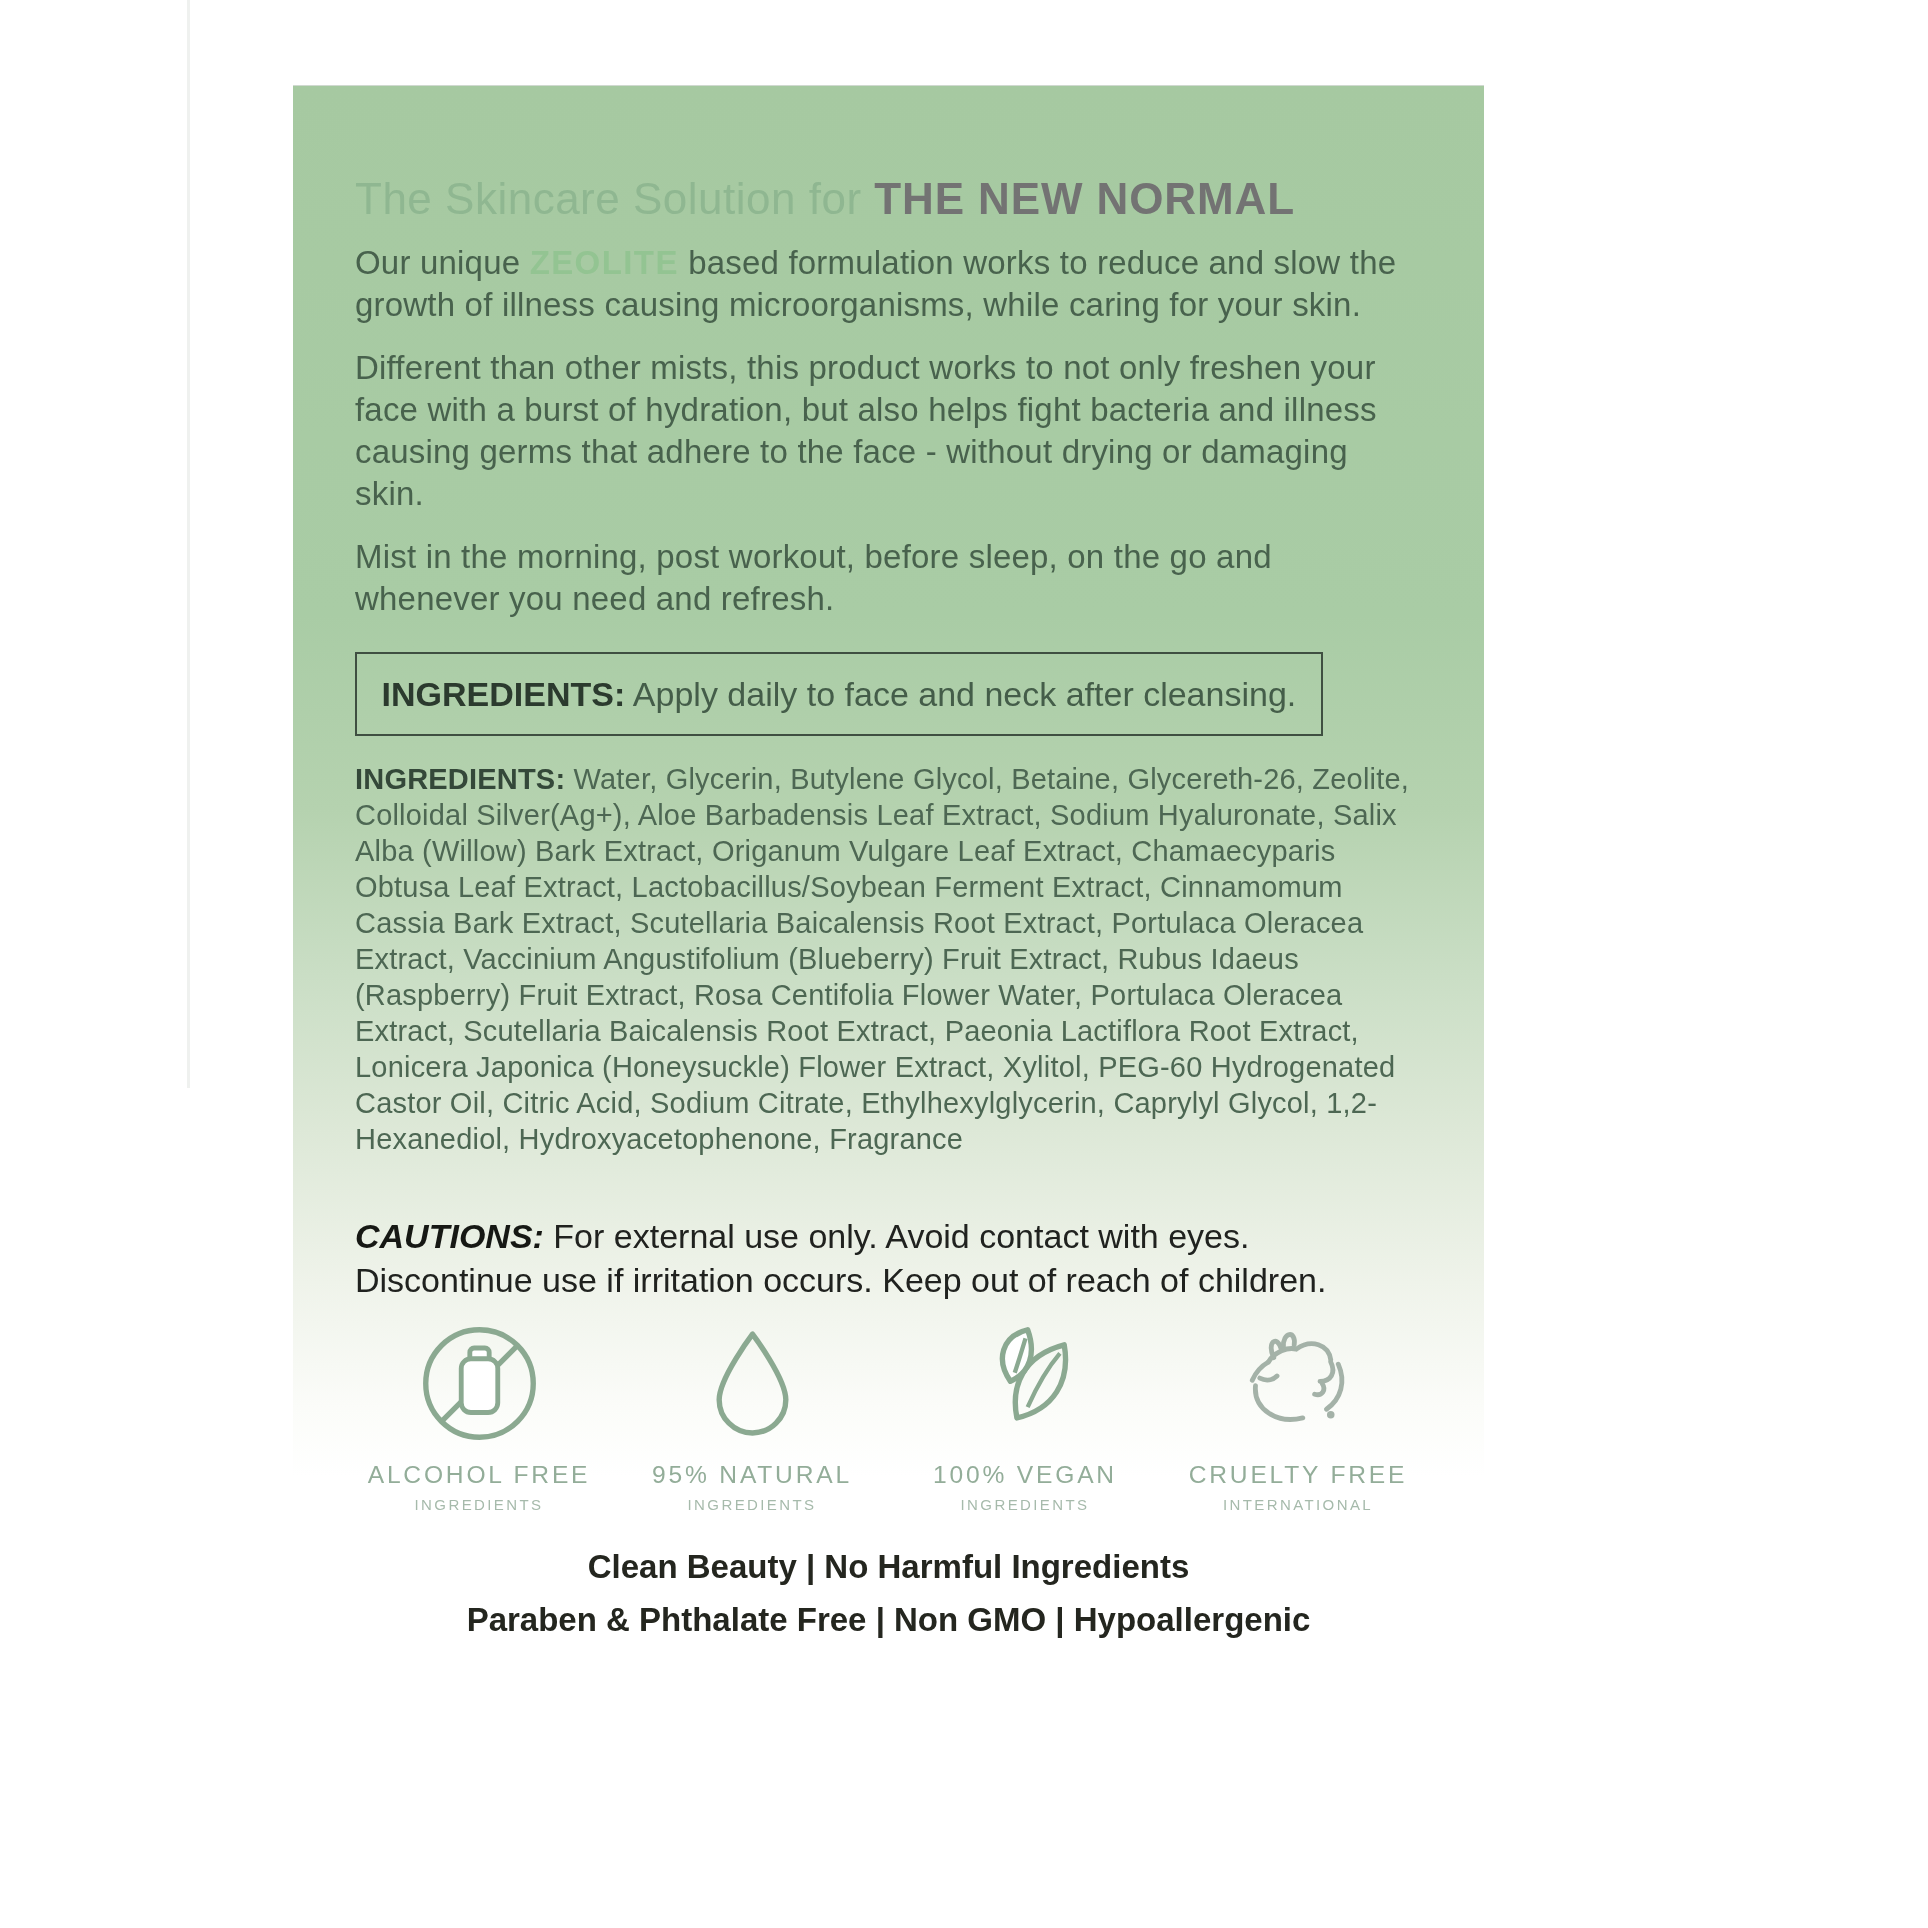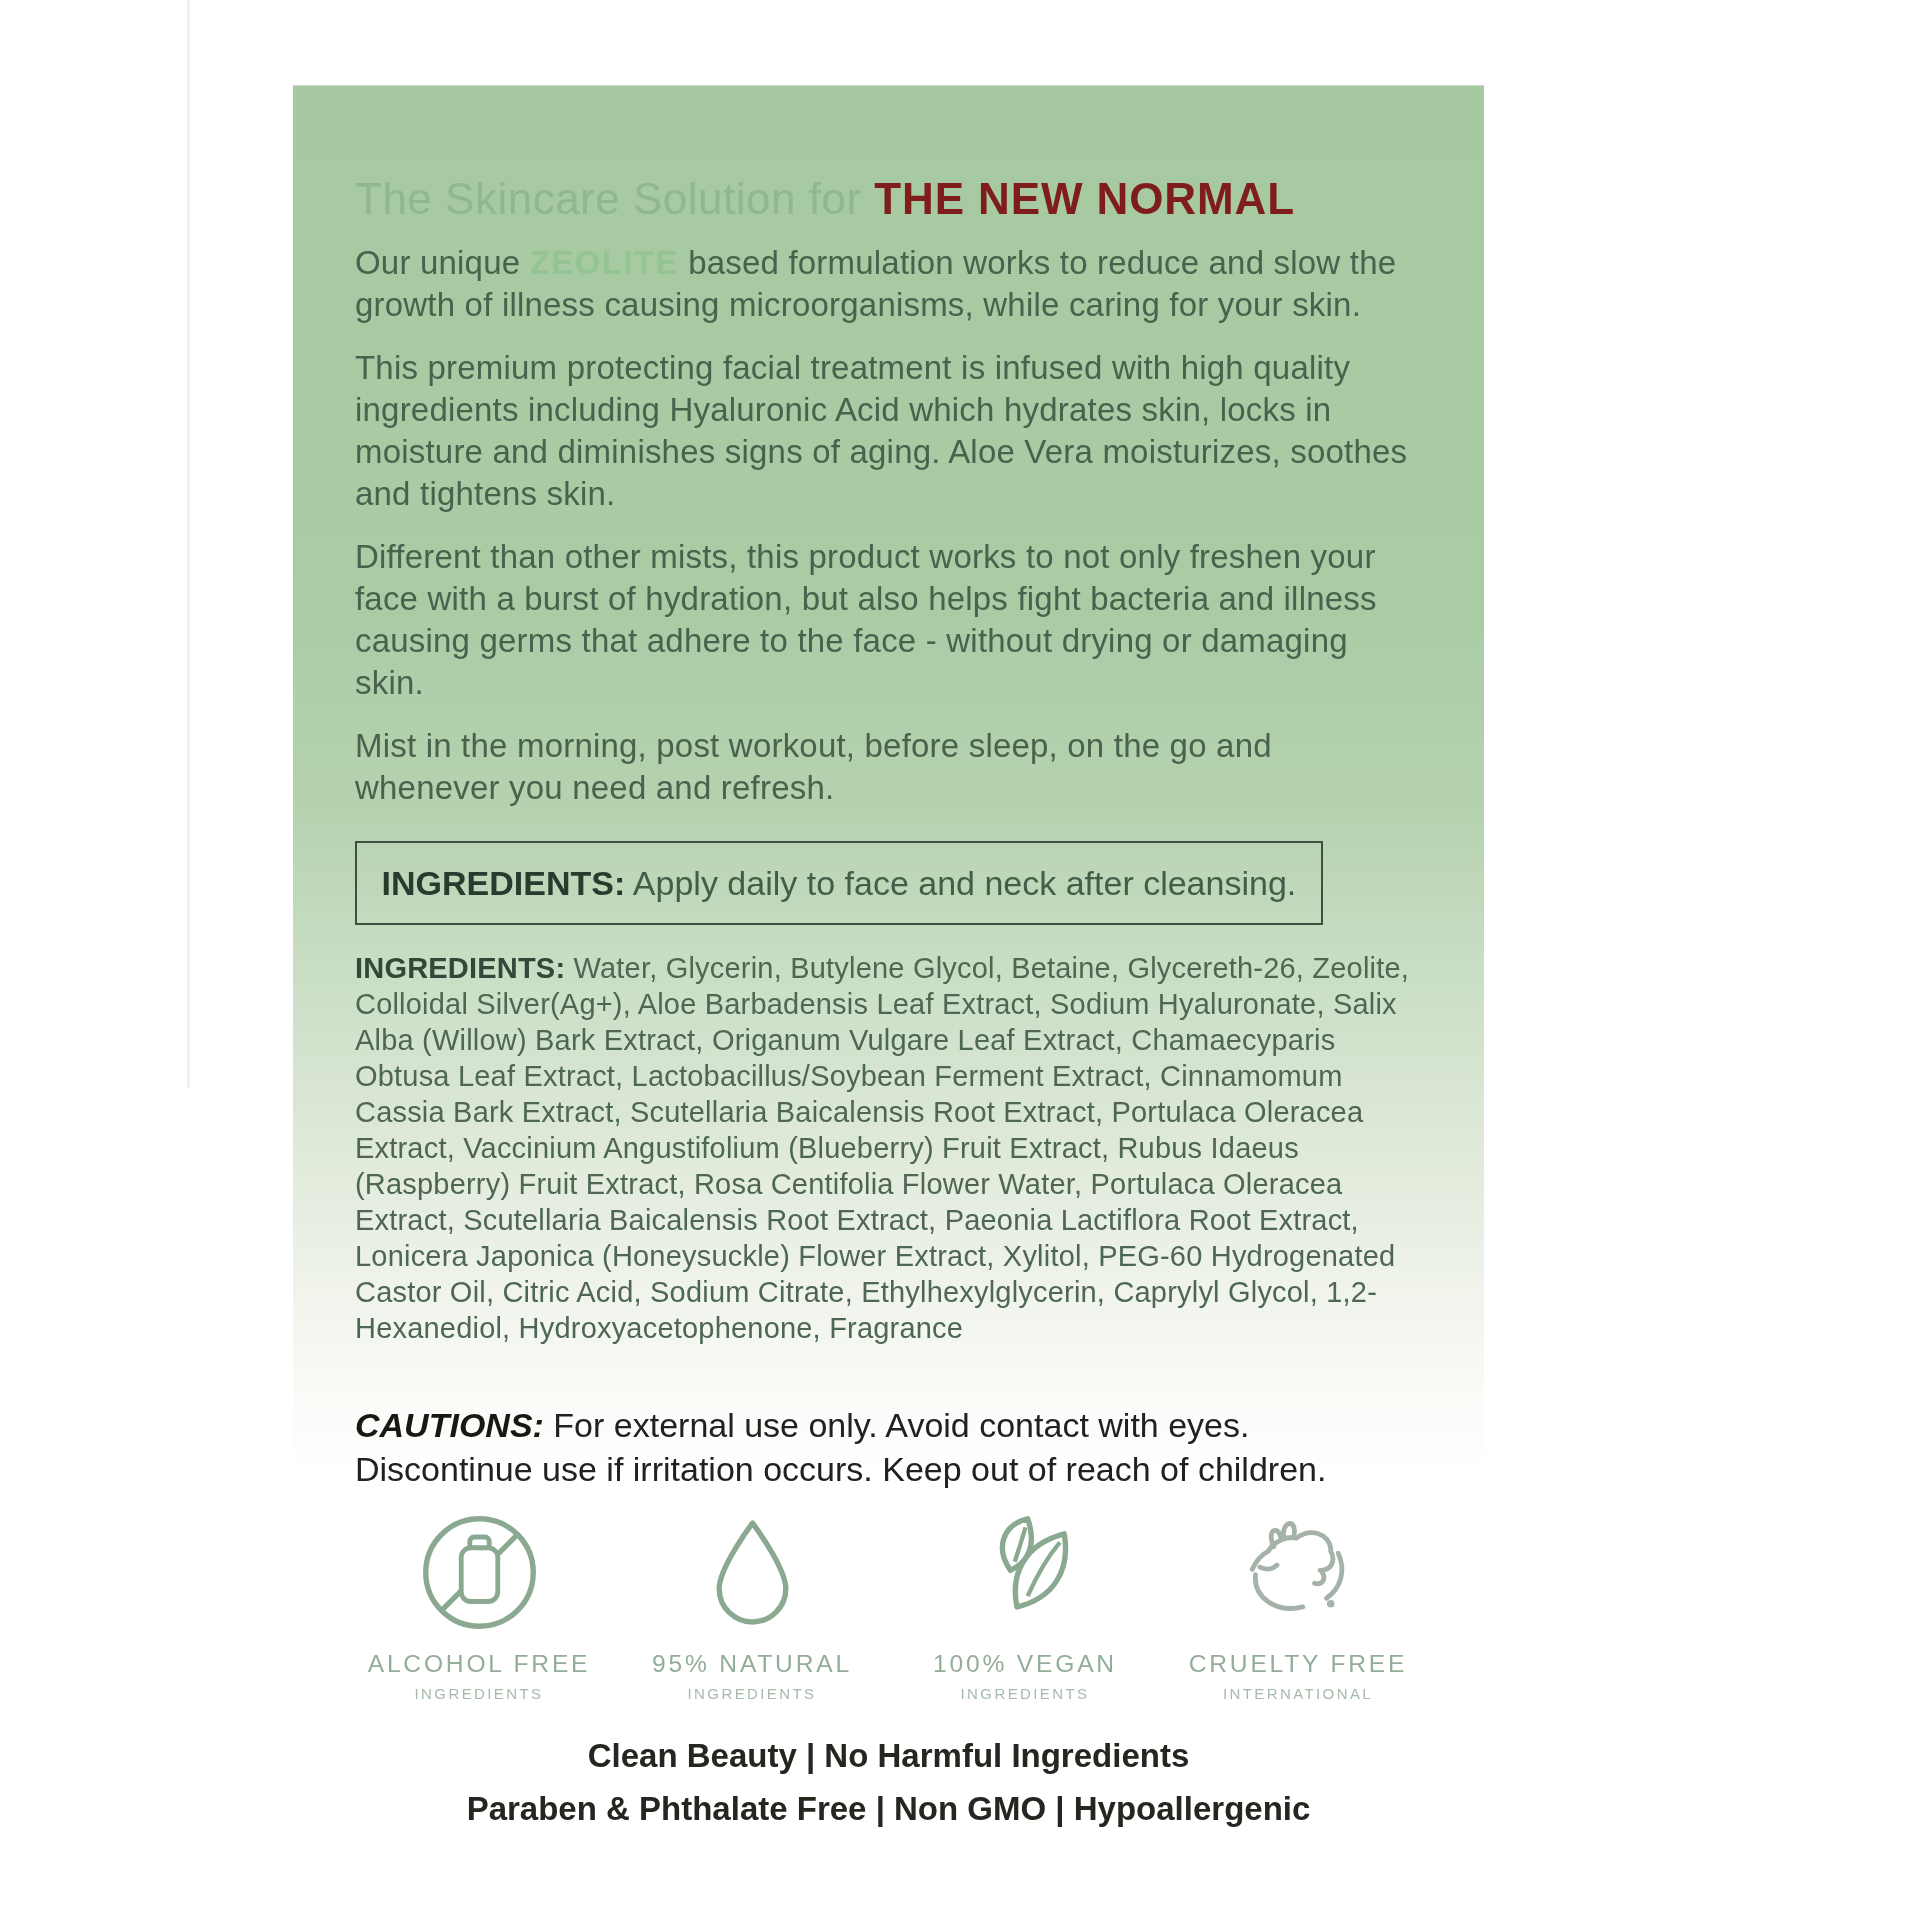--- a/index.html
+++ b/index.html
@@ -33,21 +33,21 @@
     border-top: 1.9px solid rgba(100,130,100,0.30);
   }
 
   .content { position: absolute; left: 355px; top: 172px; width: 1067px; }
 
   .title {
     margin: 0 0 17px 0;
     font-size: 44px; line-height: 53px; font-weight: 400;
     color: #8fb791; letter-spacing: 0.5px;
   }
-  .title b { font-weight: 700; color: #7f1d1d; letter-spacing: 0.9px; }
+  .title b { font-weight: 700; color: #737373; letter-spacing: 0.9px; }
 
   .body-para {
     margin: 0 0 21px 0;
     font-size: 33px; line-height: 42px;
     color: #48624d; letter-spacing: 0.2px;
   }
   .zeolite { color: #93c492; font-weight: 700; letter-spacing: 1.4px; }
 
   .directions-box {
     display: inline-block;
@@ -102,21 +102,20 @@
 <div class="page">
   <div class="photo-edge"></div>
   <div class="panel"></div>
 
   <div class="content">
 
     <h1 class="title"><span>The Skincare Solution for </span><b>THE NEW NORMAL</b></h1>
 
     <p class="body-para"><span>Our unique </span><span class="zeolite">ZEOLITE</span><span> based formulation works to reduce and slow the growth of illness causing microorganisms, while caring for your skin.</span></p>
 
-    <p class="body-para">This premium protecting facial treatment is infused with high quality ingredients including Hyaluronic Acid which hydrates skin, locks in moisture and diminishes signs of aging. Aloe Vera moisturizes, soothes and tightens skin.</p>
     <p class="body-para">Different than other mists, this product works to not only freshen your face with a burst of hydration, but also helps fight bacteria and illness causing germs that adhere to the face - without drying or damaging skin.</p>
     <p class="body-para">Mist in the morning, post workout, before sleep, on the go and whenever you need and refresh.</p>
 
     <div class="directions-box">
       <b>INGREDIENTS:</b>
       <span>Apply daily to face and neck after cleansing.</span>
     </div>
 
     <p class="ingredients">
       <b>INGREDIENTS:</b>

